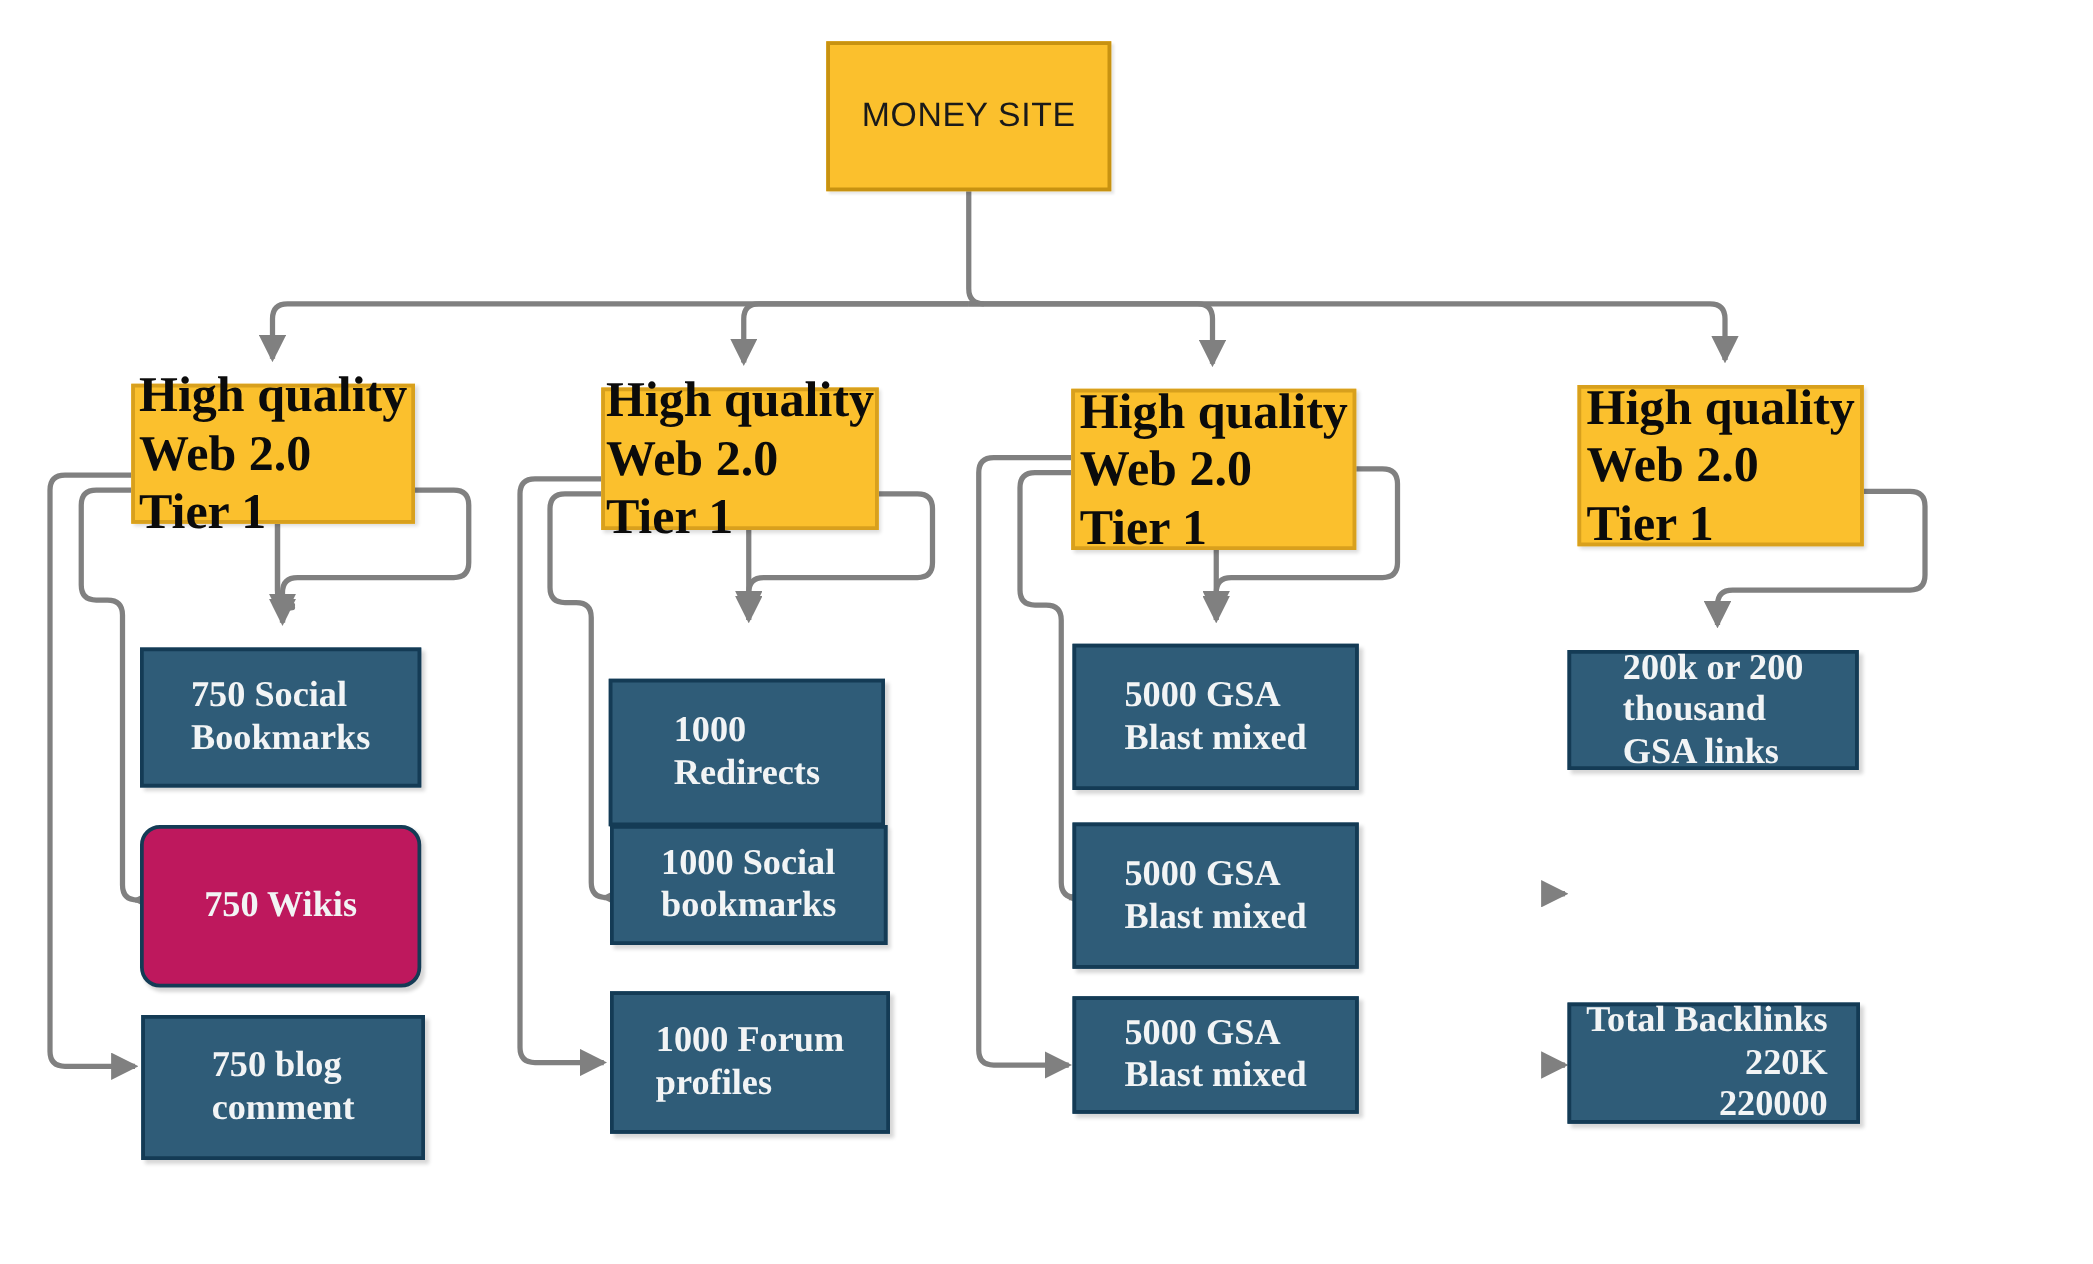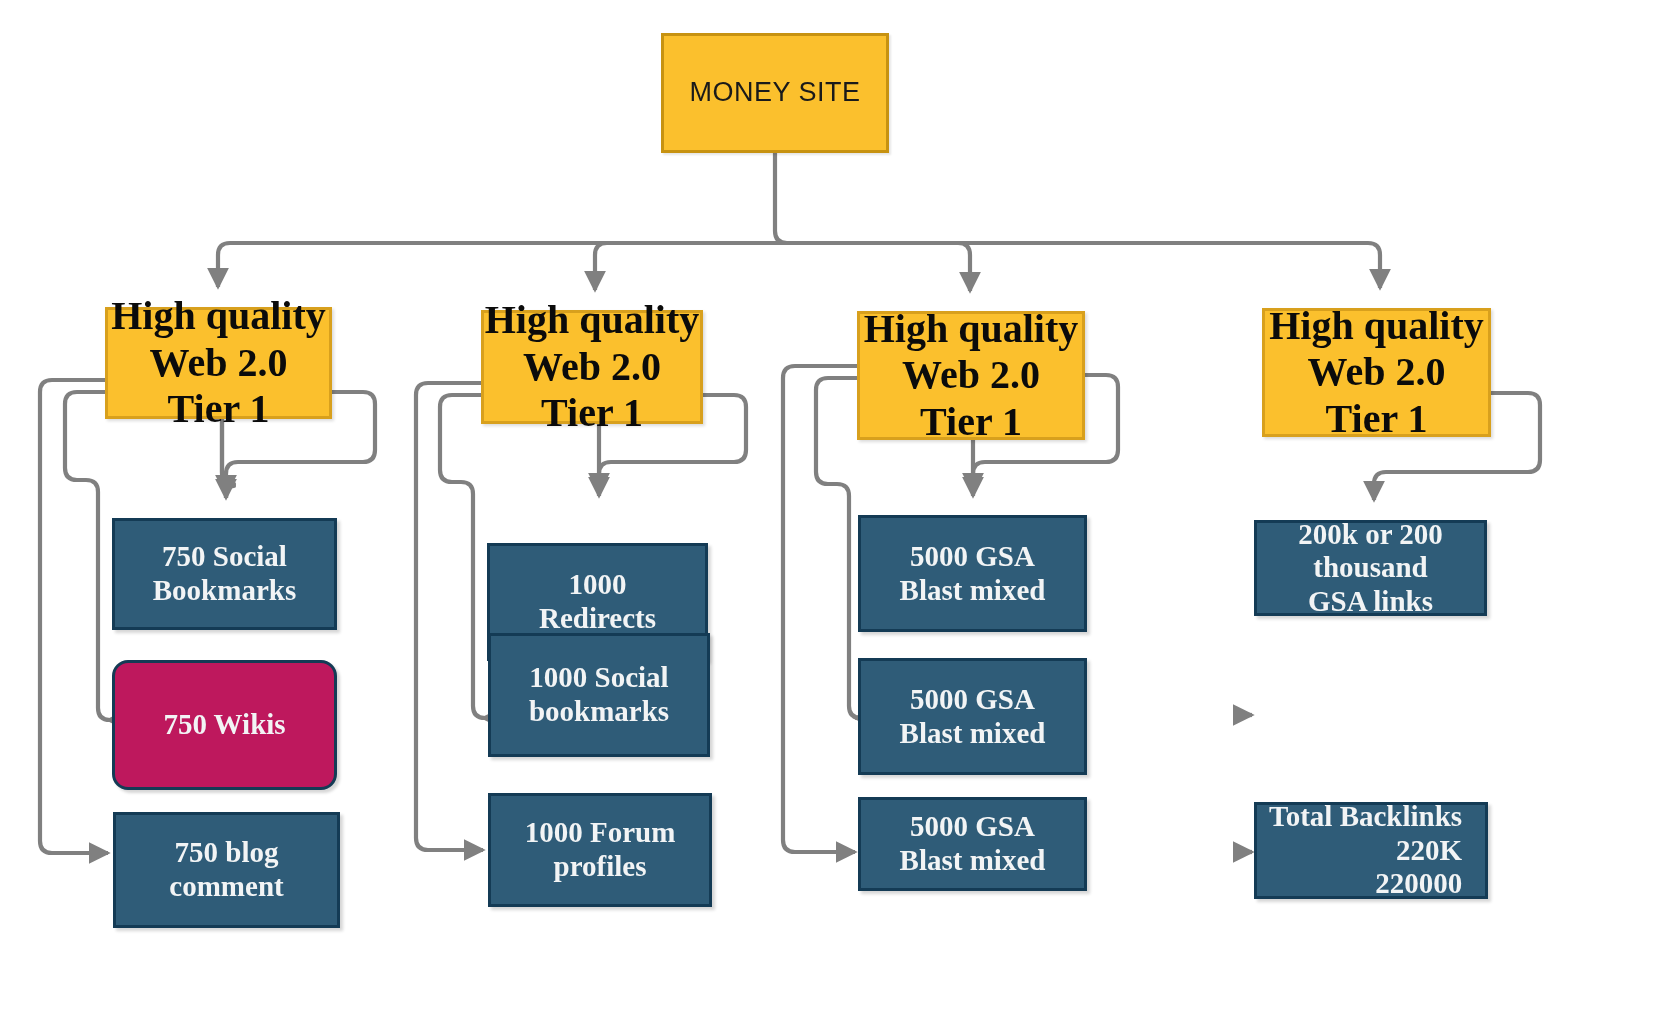--- a/index.html
+++ b/index.html
@@ -26,21 +26,20 @@
     width: 1674px;
     height: 1011px;
     pointer-events: none;
   }
   .node {
     position: absolute;
     box-sizing: border-box;
     display: flex;
     align-items: center;
     justify-content: center;
-    text-align: center;
     line-height: 1.16;
   }
   .node-root {
     background: #fbc02d;
     border: 3px solid #c79211;
     font-family: "Liberation Sans", sans-serif;
     font-weight: 400;
     font-size: 27px;
     color: #1a1a1a;
     letter-spacing: 0.5px;
@@ -154,21 +153,21 @@
 
   <div class="node node-tier" id="c1-tier" style="left: 481px; top: 310px; width: 222px; height: 114px; background: rgb(251, 192, 45); border-color: rgb(216, 160, 29); color: rgb(11, 11, 11);">
     <span class="node-label">High quality
 Web 2.0
 Tier 1</span>
   </div>
   <div class="node node-leaf" id="c1-l0" style="left: 487px; top: 515px; width: 221px; height: 118px; background: rgb(47, 92, 120); border-color: rgb(20, 59, 85); color: rgb(242, 244, 245); margin-top: 28px;">
     <span class="node-label">1000
 Redirects</span>
   </div>
-  <div class="node node-leaf" id="c1-l1" style="left: 488px; top: 633px; width: 222px; height: 124px; background: rgb(47, 92, 120); border-color: rgb(20, 59, 85); color: rgb(242, 244, 245);">
+  <div class="node node-leaf" id="c1-l1" style="left: 488px; top: 660px; width: 222px; height: 96px; background: rgb(47, 92, 120); border-color: rgb(20, 59, 85); color: rgb(242, 244, 245);">
     <span class="node-label">1000 Social
 bookmarks</span>
   </div>
   <div class="node node-leaf" id="c1-l2" style="left: 488px; top: 793px; width: 224px; height: 114px; background: rgb(47, 92, 120); border-color: rgb(20, 59, 85); color: rgb(242, 244, 245);">
     <span class="node-label">1000 Forum
 profiles</span>
   </div>
 
   <div class="node node-tier" id="c2-tier" style="left: 857px; top: 311px; width: 228px; height: 129px; background: rgb(251, 192, 45); border-color: rgb(216, 160, 29); color: rgb(11, 11, 11);">
     <span class="node-label">High quality

